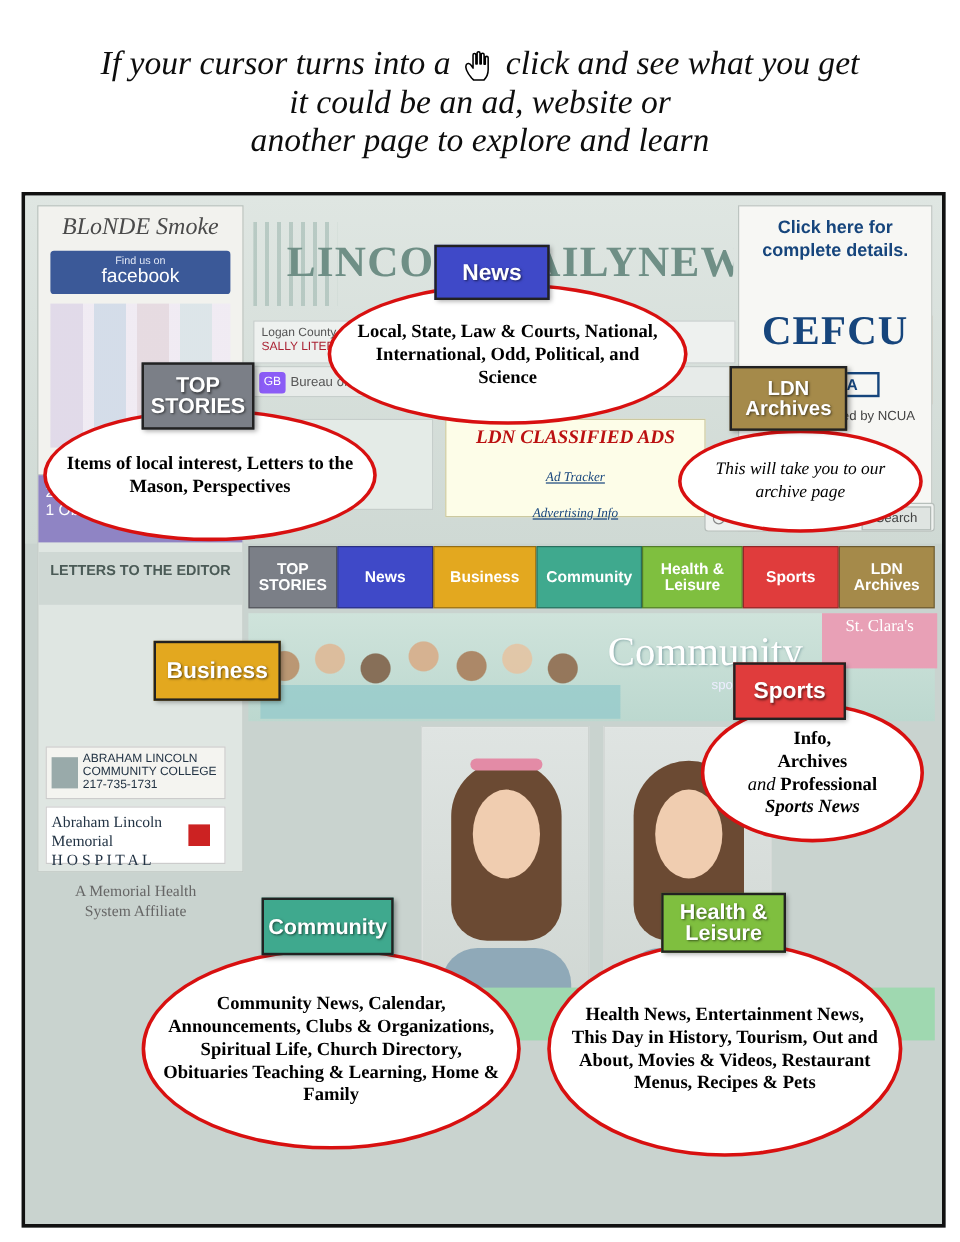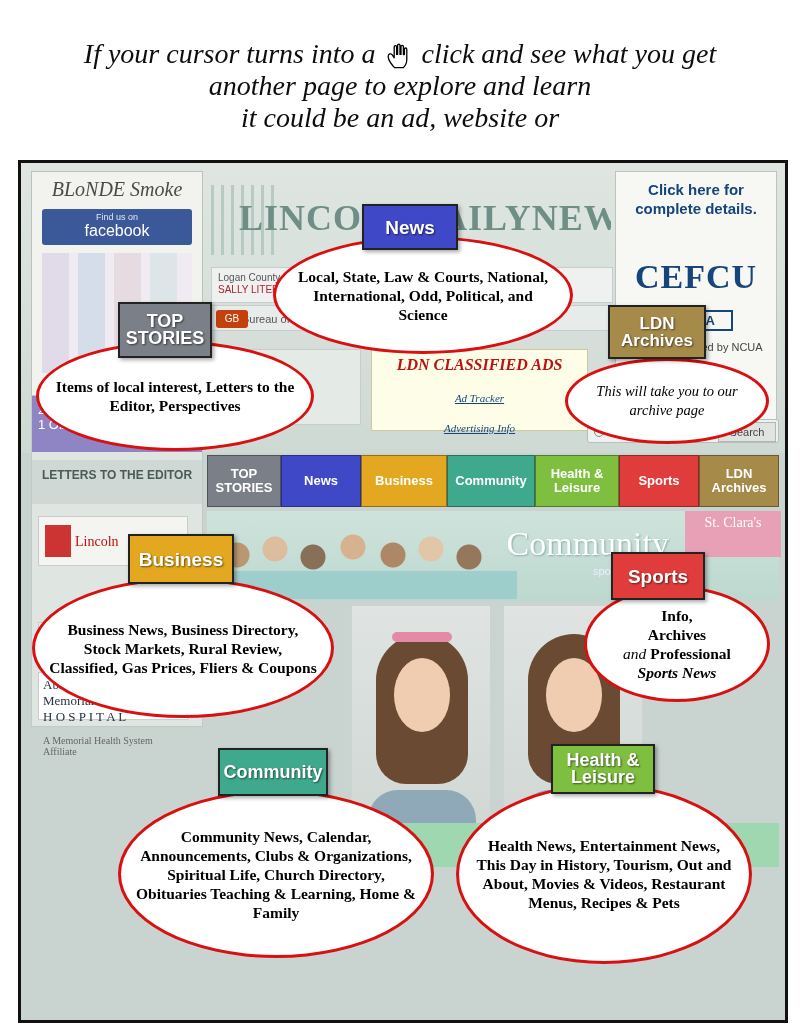--- a/index.html
+++ b/index.html
@@ -112,22 +112,22 @@
   }
   .sub-nav .s1 { position:absolute; left:6px; top:4px; }
   .sub-nav .s2 { position:absolute; left:6px; top:16px; color:#a23; }
   .gov-bar {
     position: absolute; left: 190px; top: 142px; width: 400px; height: 26px;
     background: #e7ebe9; border: 1px solid #c6cecb;
     font-family: "Liberation Sans", sans-serif; font-size: 11px; color: #555;
     line-height: 26px; padding-left: 30px; box-sizing: border-box;
   }
   .gov-bar .badge {
-    position: absolute; left: 4px; top: 4px; width: 32px; height: 18px;
-    background: #c2410c; color: #fff; font-size: 10px; text-align: center; line-height: 18px;
+    position: absolute; left: 4px; top: 4px; width: 22px; height: 18px;
+    background: #8b5cf6; color: #fff; font-size: 10px; text-align: center; line-height: 18px;
     border-radius: 3px;
   }
   .portrait {
     position: absolute; right: 8px; top: 100px; width: 74px; height: 72px;
     background: linear-gradient(#e8c9a8,#d8b48e); border: 1px solid #b89b7d;
     overflow: hidden;
   }
   .portrait .hair { position:absolute; left:8px; top:2px; width:58px;height:34px;background:#8a5a2b;border-radius:30px 30px 0 0;}
   .portrait .face { position:absolute; left:18px; top:18px; width:38px;height:42px;background:#f2d3b4;border-radius:50%;}
   .tax {
@@ -204,21 +204,21 @@
     background:#f4f4f0; border:1px solid #ccc; color:#234; font-size:10px;
     padding: 4px 4px 4px 30px; box-sizing:border-box;
   }
   .leftcol .alcc .sq { position:absolute; left:4px; top:8px; width:22px;height:26px;background:#9aa;}
   .leftcol .hosp {
     position:absolute; left:6px; top:276px; width:150px; height:48px;
     background:#fff; border:1px solid #ccc; color:#234; font-size:13px;
     padding: 4px; box-sizing:border-box; font-family:"Liberation Serif", serif;
   }
   .leftcol .hosp .cross { position:absolute; right:12px; top:14px; width:18px;height:18px;background:#c22;}
-  .leftcol .hosp small { font-size: 10px; color:#666; display:block; margin-top: 10px;}
+  .leftcol .hosp small { font-size: 13px; color:#666; display:block; margin-top: 10px; text-align: center;}
 
   .navbar {
     position: absolute; left: 186px; top: 292px; width: 572px; height: 52px;
     background: #e8edea;
   }
   .navbtn {
     position: absolute; top: 0; height: 52px;
     font-family: "Liberation Sans", sans-serif; font-weight: bold;
     color: #fff; text-align: center; box-sizing: border-box;
     display: flex; align-items: center; justify-content: center;
@@ -325,22 +325,22 @@
   <div class="header">
     <div class="line1">
       <span>If your cursor turns into a</span>
       <span class="cursor-hand">
         <svg viewBox="0 0 30 28" width="30" height="28">
           <path d="M9 24 C5 19 3.5 15 4.5 13 C5.5 11.3 7.6 11.8 8.6 13.4 L10.2 15.8 L10.2 4.8 C10.2 3.2 12.6 3.2 12.6 4.8 L12.6 12.4 L13.6 12.4 L13.6 3.4 C13.6 1.8 16 1.8 16 3.4 L16 12.4 L17 12.4 L17 4.6 C17 3 19.4 3 19.4 4.6 L19.4 12.6 L20.4 12.6 L20.4 7.2 C20.4 5.6 22.8 5.6 22.8 7.2 L22.8 17.2 C22.8 21 21 24 19.4 25.6 L10.6 25.6 Z" fill="#ffffff" stroke="#000" stroke-width="1.3" stroke-linejoin="round"></path>
         </svg>
       </span>
       <span>click and see what you get</span>
     </div>
+    <div>it could be an ad, website or</div>
     <div>another page to explore and learn</div>
-    <div>it could be an ad, website or</div>
   </div>
 
   <div class="frame">
     <div class="page-bg"></div>
     <div class="site-top"></div>
 
     <div class="ad-left">
       <div class="brand">BLoNDE Smoke</div>
       <div class="fb">
         <small>Find us on</small>
@@ -397,24 +397,20 @@
       <span class="o2">LDN</span>
       <span class="btn">Search</span>
     </div>
 
     <div class="leftcol">
       <div class="purple">
         <div>24</div>
         <div>1 Obituaries</div>
       </div>
       <div class="lte">LETTERS TO THE EDITOR</div>
-      <div class="lincoln">
-        <span class="sq"></span>
-        <span>Lincoln</span>
-      </div>
       <div class="alcc">
         <span class="sq"></span>
         <span>ABRAHAM LINCOLN COMMUNITY COLLEGE   217-735-1731</span>
       </div>
       <div class="hosp">
         <span class="cross"></span>
         <div>Abraham Lincoln Memorial</div>
         <div>H O S P I T A L</div>
         <small>A Memorial Health System Affiliate</small>
       </div>
@@ -476,36 +472,33 @@
   </div>
 
   <div class="bubble" style="left:273px; top:236px; width:300px; height:118px;">
     <div class="txt">Local, State, Law &amp; Courts, National, International, Odd, Political, and Science</div>
   </div>
   <div class="tag" style="left:362px; top:204px; width:96px; height:46px; background:#3f49c8; font-size:19px;">
     <span>News</span>
   </div>
 
   <div class="bubble" style="left:36px; top:341px; width:278px; height:110px;">
-    <div class="txt">Items of local interest, Letters to the Editor, Perspectives</div>
+    <div class="txt">Items of local interest, Letters to the Mason, Perspectives</div>
   </div>
   <div class="tag" style="left:118px; top:302px; width:94px; height:56px; background:#7b7f87; font-size:18px;">
     <span>TOP STORIES</span>
   </div>
 
   <div class="bubble small" style="left:565px; top:358px; width:204px; height:86px;">
     <div class="txt">This will take you to our archive page</div>
   </div>
   <div class="tag" style="left:608px; top:305px; width:98px; height:54px; background:#a58a4a; font-size:17px;">
     <span>LDN Archives</span>
   </div>
 
-  <div class="bubble" style="left:32px; top:578px; width:302px; height:140px;">
-    <div class="txt">Business News, Business Directory, Stock Markets, Rural Review, Classified, Gas Prices, Fliers &amp; Coupons</div>
-  </div>
   <div class="tag" style="left:128px; top:534px; width:106px; height:50px; background:#e3a81f; font-size:19px;">
     <span>Business</span>
   </div>
 
   <div class="bubble" style="left:584px; top:586px; width:186px; height:116px;">
     <div class="txt">
       <span>Info,</span><br>
       <span>Archives</span><br>
       <span style="font-style:italic;font-weight:normal">and </span><span>Professional</span><br>
       <span style="font-style:italic;font-weight:bold">Sports News</span>

